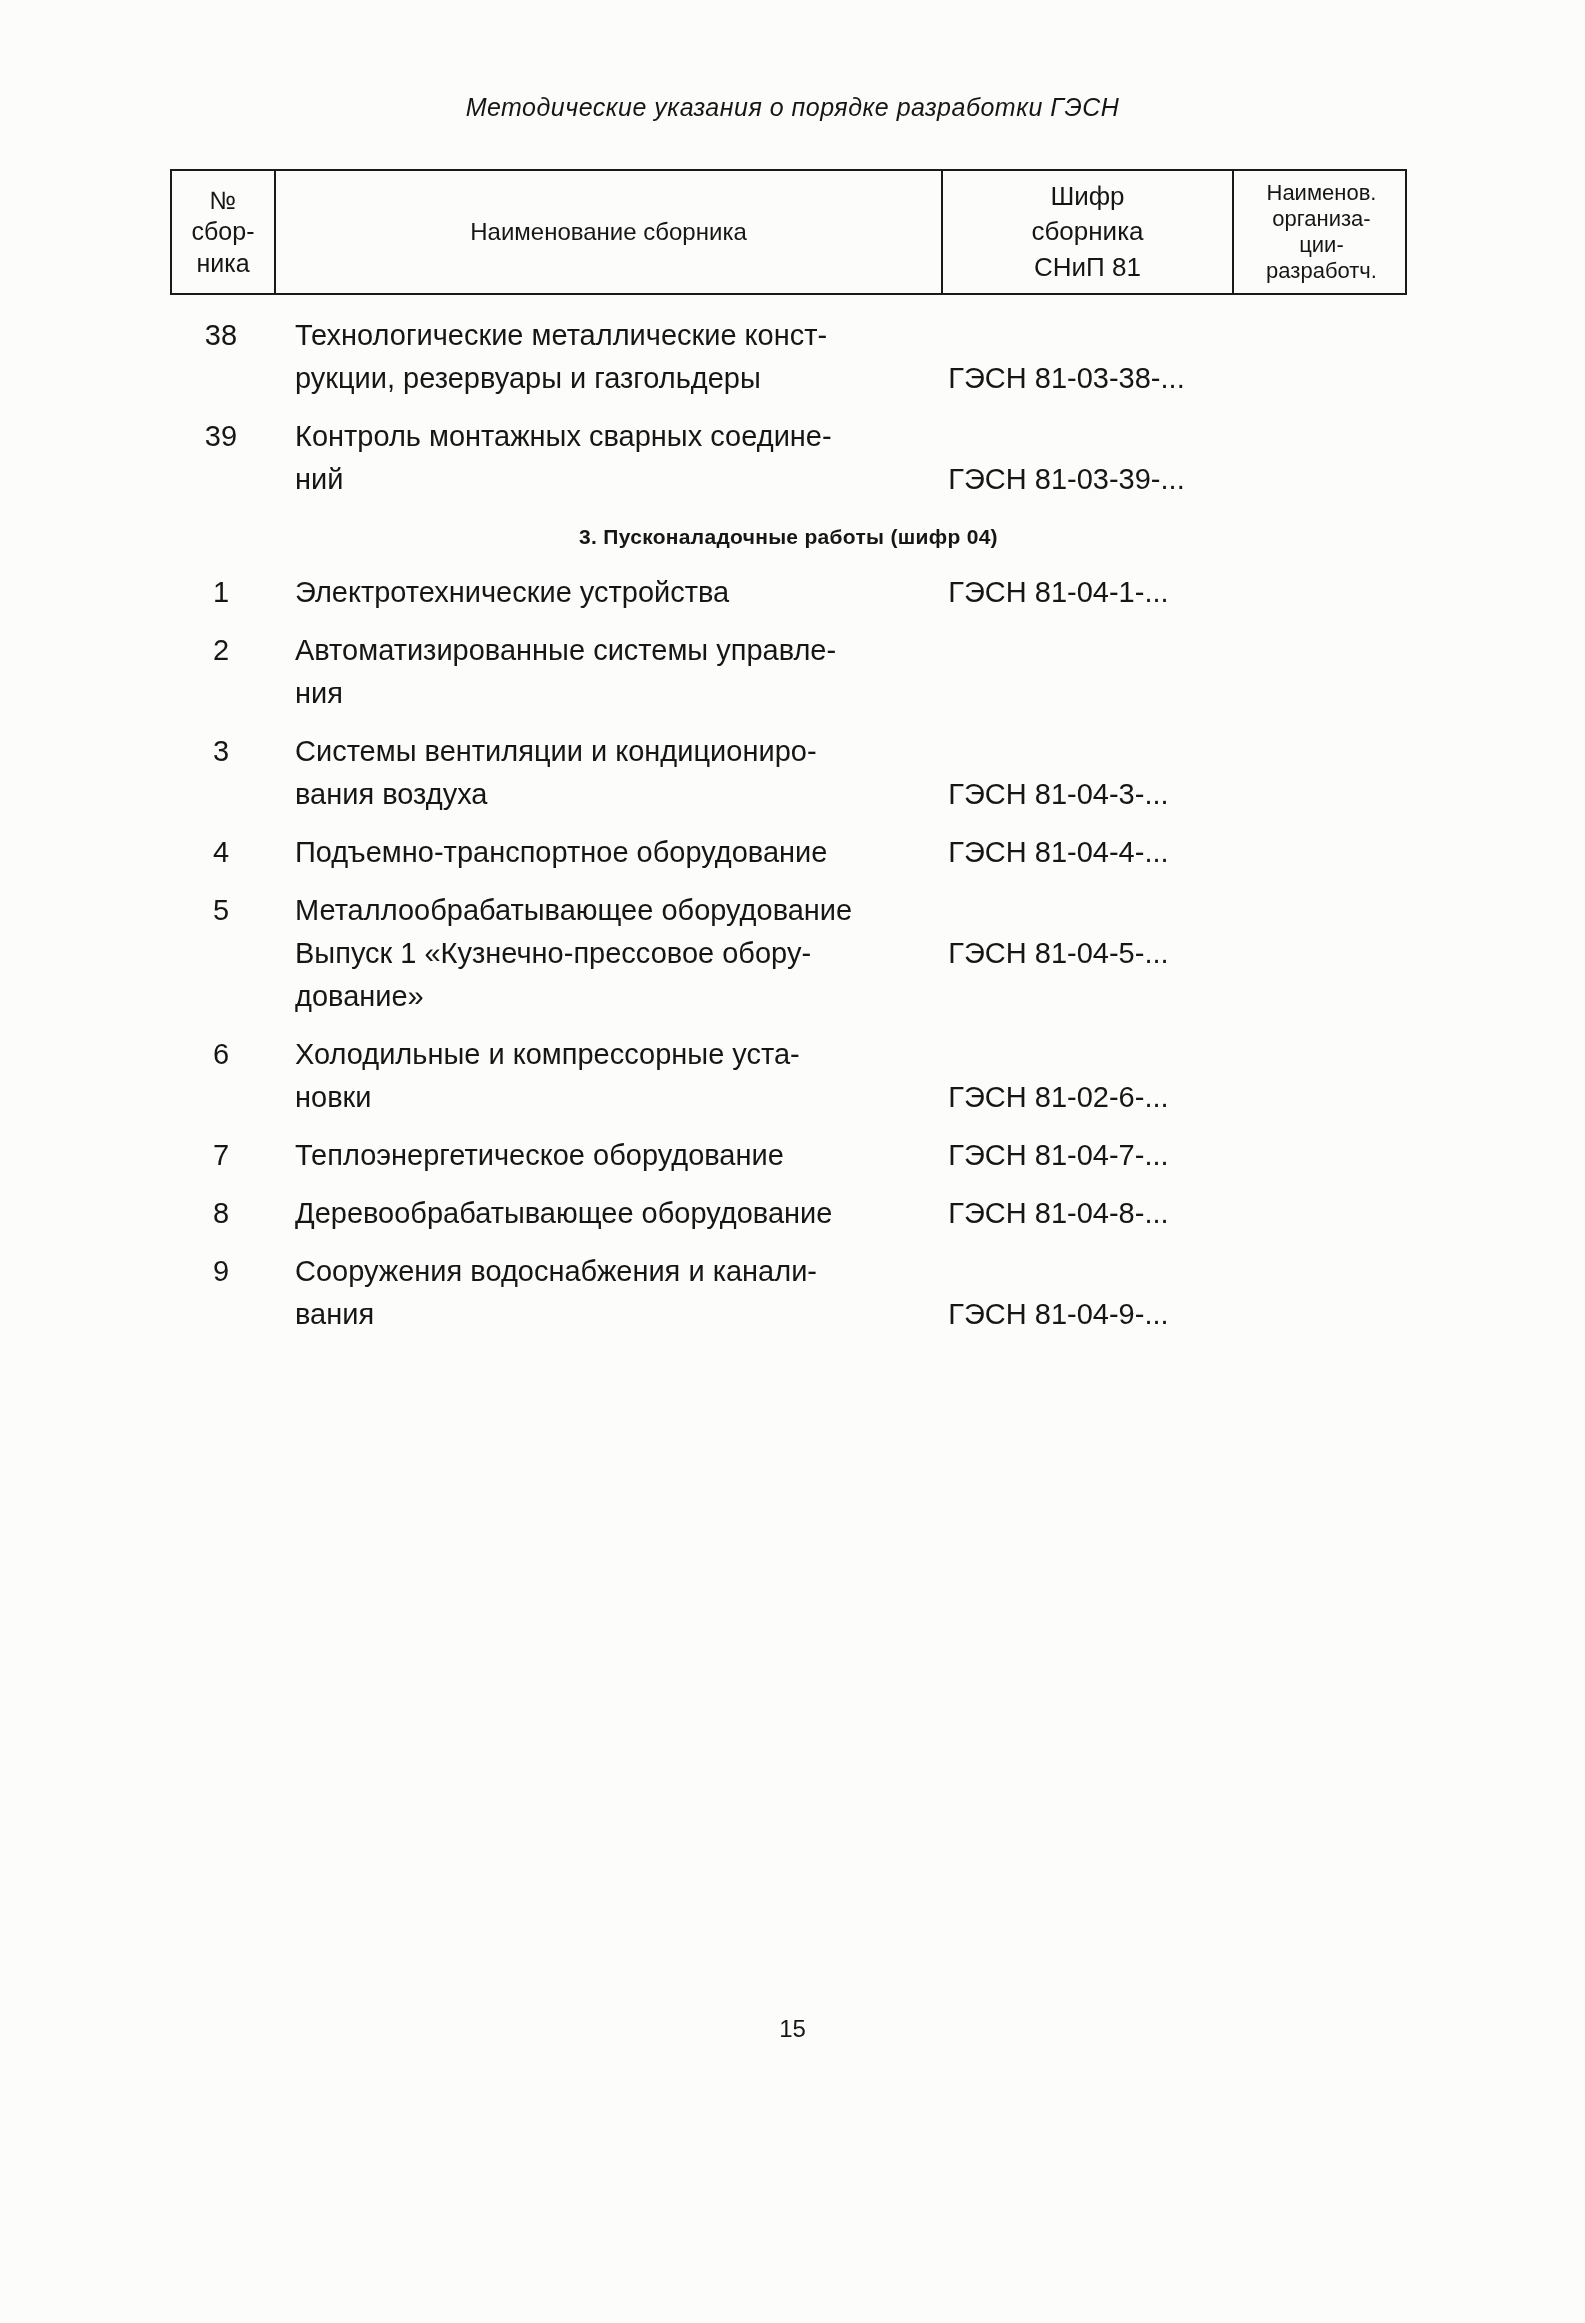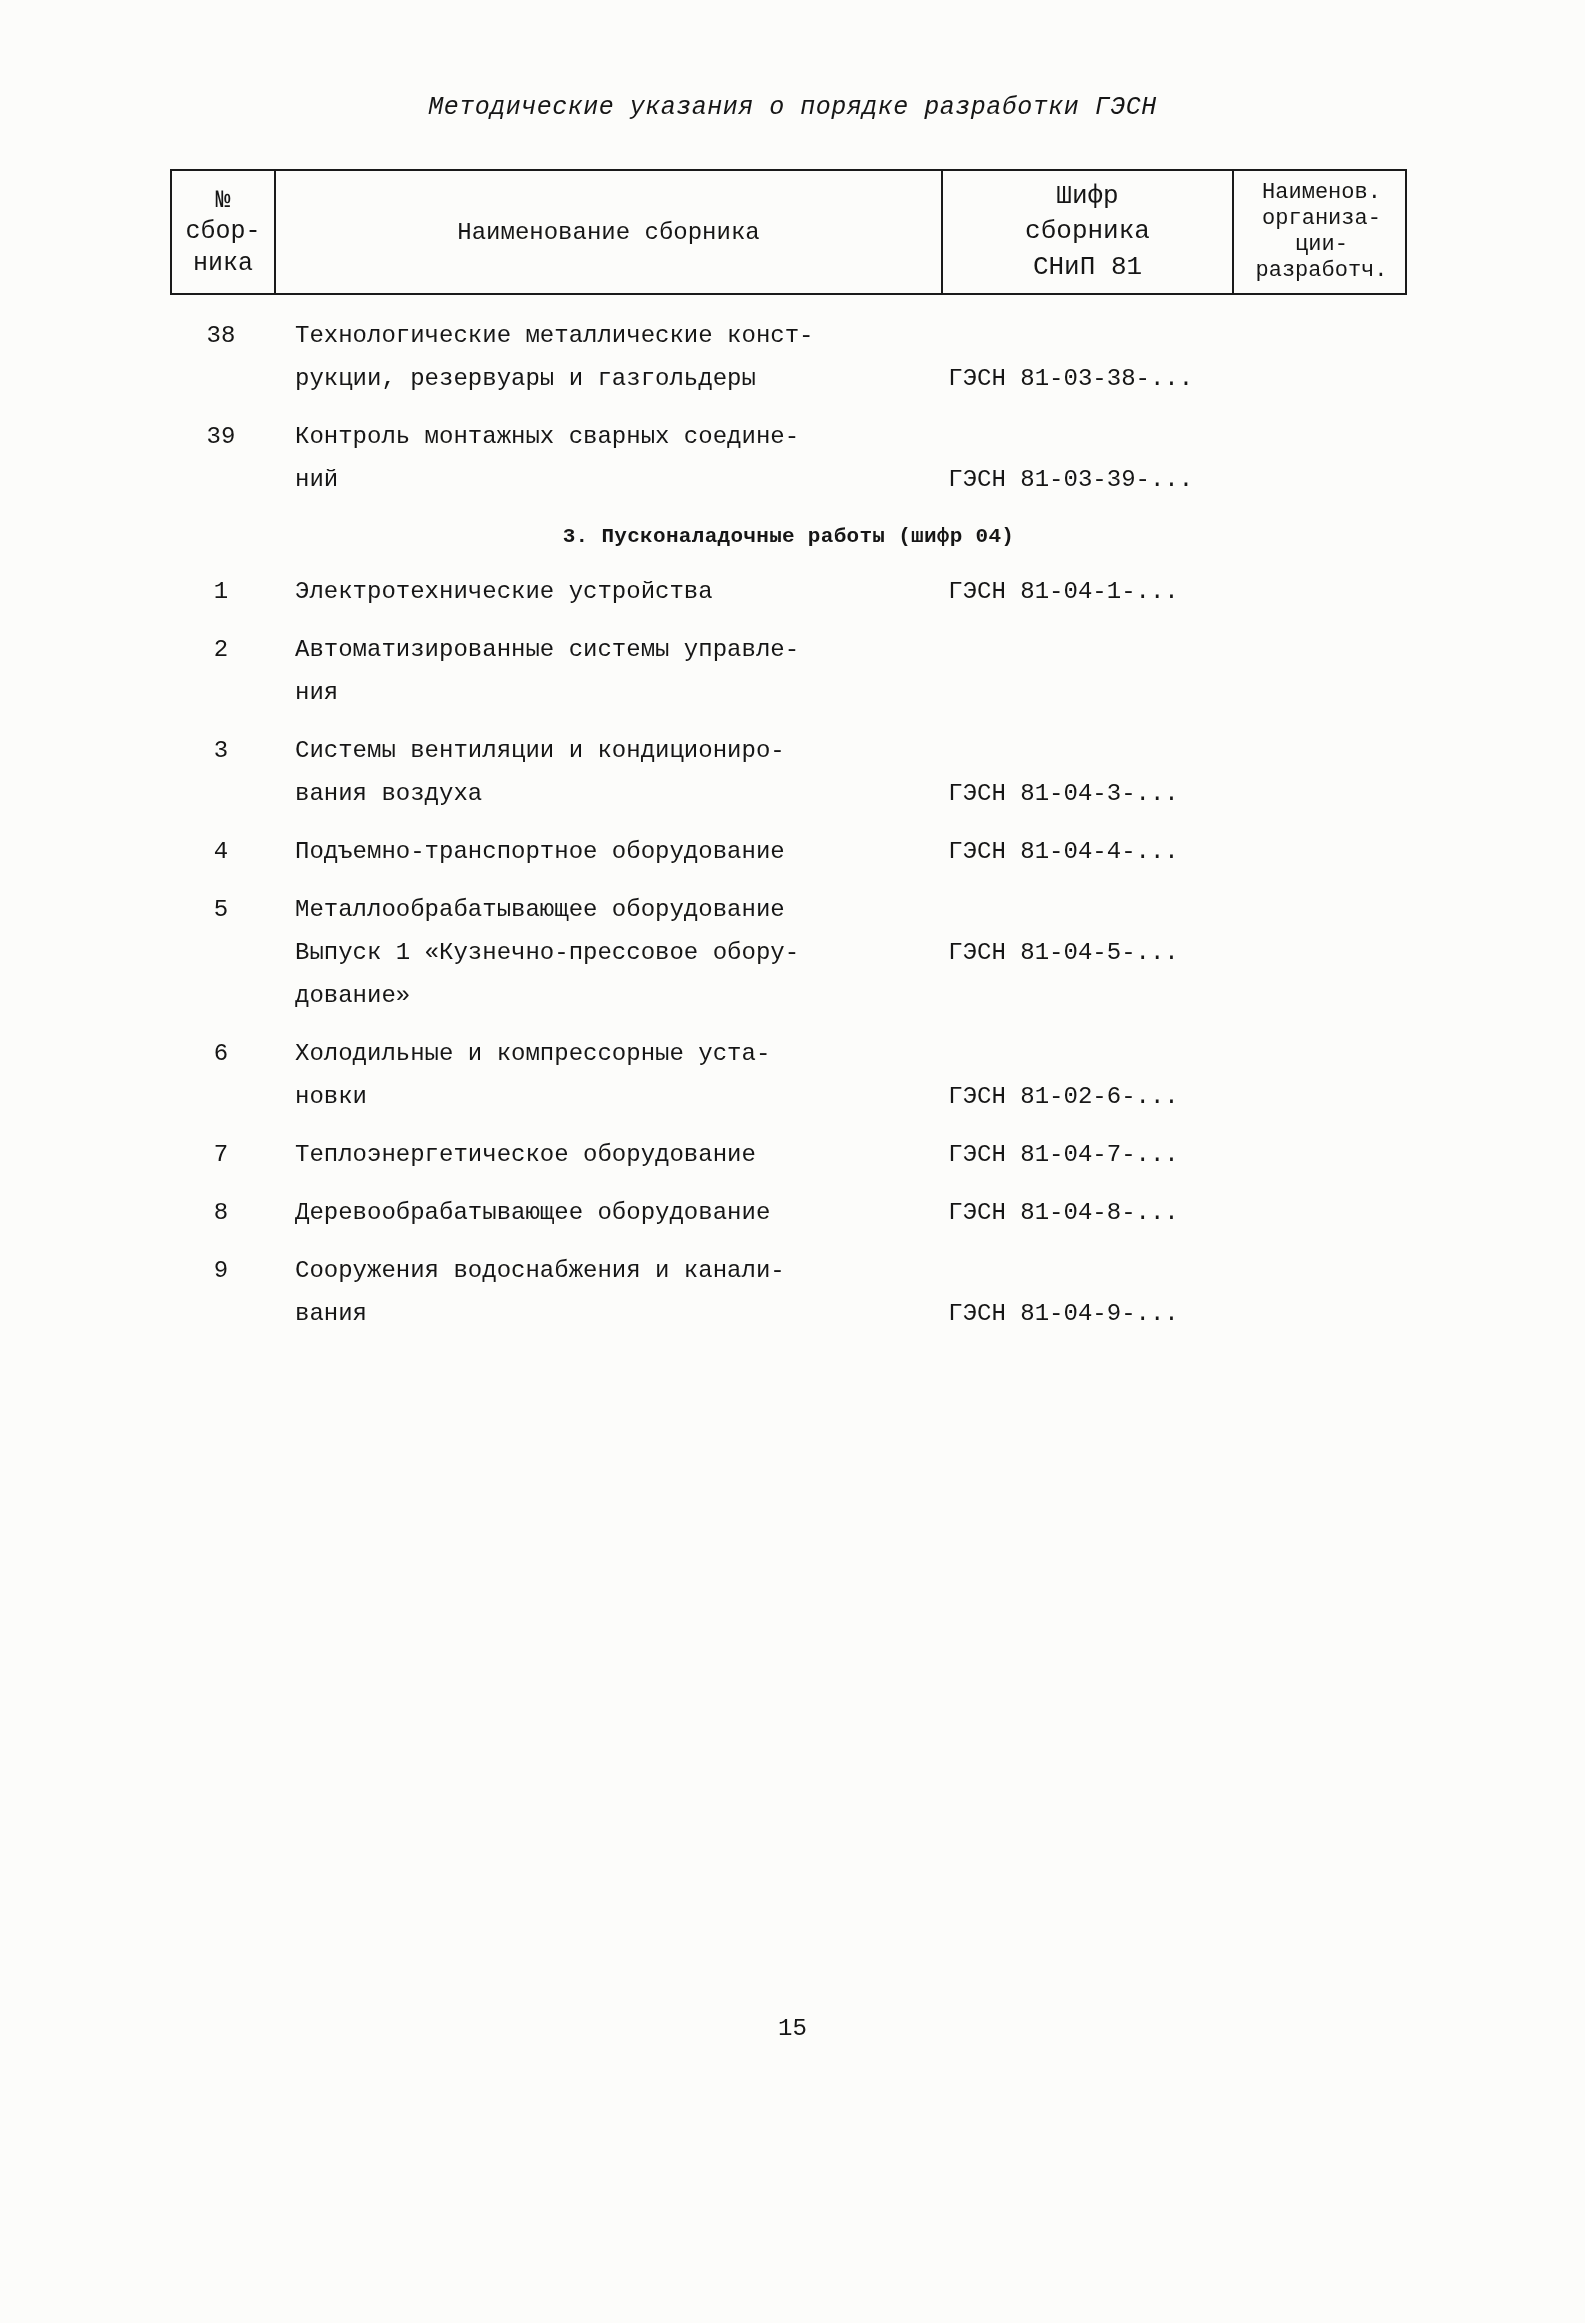--- a/index.html
+++ b/index.html
@@ -3,21 +3,21 @@
 <meta charset="utf-8">
 <style>
   html, body { margin: 0; padding: 0; background: #e8e8e6; }
   .page {
     position: relative;
     width: 1585px;
     height: 2324px;
     margin: 0 auto;
     background: #fcfcfa;
     color: #161616;
-    font-family: Liberation Mono, monospace;
+    font-family: Liberation Sans, sans-serif;
     overflow: hidden;
   }
 
   .running-title {
     position: absolute;
     top: 93px;
     left: 0;
     width: 100%;
     text-align: center;
     font-style: italic;
@@ -53,21 +53,21 @@
   .h-name { font-size: 24px; }
   .h-code { font-size: 26px; line-height: 1.35; }
   .h-org  { font-size: 22px; line-height: 1.18; }
 
   .tbody { margin-top: 18.6px; }
 
   .row {
     display: grid;
     grid-template-columns: 102px 667px 291px 177px;
     margin-bottom: 15px;
-    font-size: 24px;
+    font-size: 29px;
     line-height: 43px;
   }
   .cell { box-sizing: border-box; }
   .num  { text-align: center; }
   .name { padding-left: 23px; white-space: pre-line; }
   .code { padding-left: 9.3px; white-space: nowrap; }
   .code.offset-1 { padding-top: 43px; }
 
   .section-heading {
     width: 100%;

